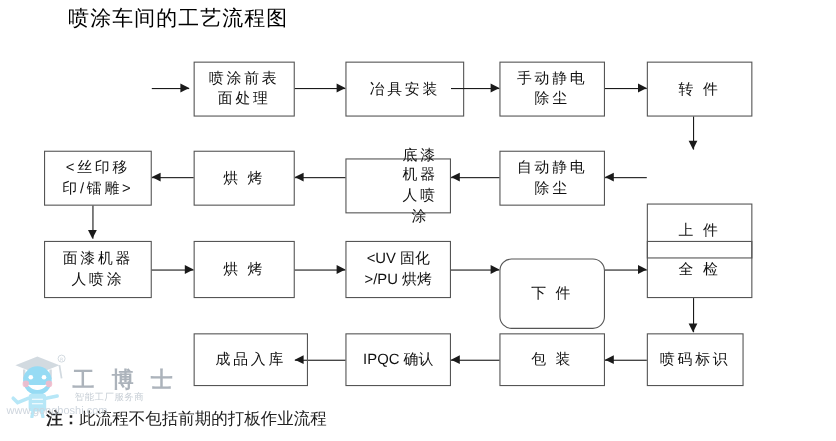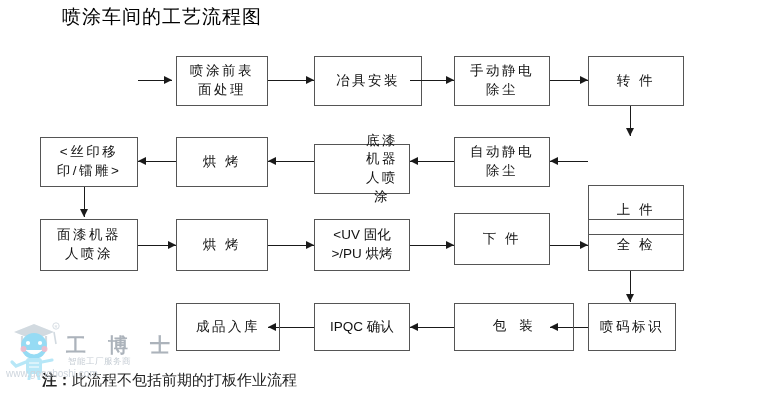--- a/index.html
+++ b/index.html
@@ -89,21 +89,21 @@
     pointer-events: none;
   }
   #wm-brand {
     position: absolute;
     left: 62px;
     top: 12px;
     font-size: 20px;
     font-weight: bold;
     letter-spacing: 5px;
     color: #9aa3ad;
-    font-family: Liberation Mono, monospace;
+    font-family: Liberation Sans, sans-serif;
     white-space: nowrap;
   }
   #wm-tag {
     position: absolute;
     left: 64px;
     top: 36px;
     font-size: 8.5px;
     letter-spacing: 0.5px;
     color: #b9c2cb;
     font-family: "Liberation Sans", "DejaVu Sans", sans-serif;
@@ -179,34 +179,34 @@
 
   <div class="node sp" style="left:176px; top:219px; width:92px;  height:52px;">烘 烤</div>
   <div class="conn h" style="left:268px; top:245px; width:46px;"></div>
   <div class="arrow right" style="left:306px; top:241px;"></div>
 
   <div class="node" style="left:314px; top:219px; width:96px;  height:52px;">&lt;UV 固化
 &gt;/PU 烘烤</div>
   <div class="conn h" style="left:410px; top:245px; width:44px;"></div>
   <div class="arrow right" style="left:446px; top:241px;"></div>
 
-  <div class="node sp" style="left:454px; top:213px; width:96px;  height:52px;">下 件</div>
+  <div class="node sp" style="left:454px; top:235px; width:96px;  height:64px;border-radius:11px;">下 件</div>
   <div class="conn h" style="left:550px; top:245px; width:38px;"></div>
   <div class="arrow right" style="left:580px; top:241px;"></div>
 
   <div class="node sp" style="left:588px; top:219px; width:96px;  height:52px;">全 检</div>
 
   <div class="conn v" style="left:630px; top:271px; height:31px;"></div>
   <div class="arrow down" style="left:626px; top:294px;"></div>
 
   <div class="node sp" style="left:588px; top:303px; width:88px;  height:48px;">喷码标识</div>
   <div class="conn h" style="left:550px; top:327px; width:38px;"></div>
   <div class="arrow left" style="left:550px; top:323px;"></div>
 
-  <div class="node sp" style="left:454px; top:303px; width:120px;  height:48px;font-family:Liberation Mono, monospace;">包 装</div>
+  <div class="node sp" style="left:454px; top:303px; width:96px;  height:48px;">包 装</div>
   <div class="conn h" style="left:410px; top:327px; width:44px;"></div>
   <div class="arrow left" style="left:410px; top:323px;"></div>
 
   <div class="node" style="left:314px; top:303px; width:96px;  height:48px;">IPQC 确认</div>
   <div class="conn h" style="left:268px; top:327px; width:46px;"></div>
   <div class="arrow left" style="left:268px; top:323px;"></div>
 
   <div class="node sp" style="left:176px; top:303px; width:104px;  height:48px;">成品入库</div>
 
   <div id="note"><span class="lead">注：</span><span>此流程不包括前期的打板作业流程</span></div>

